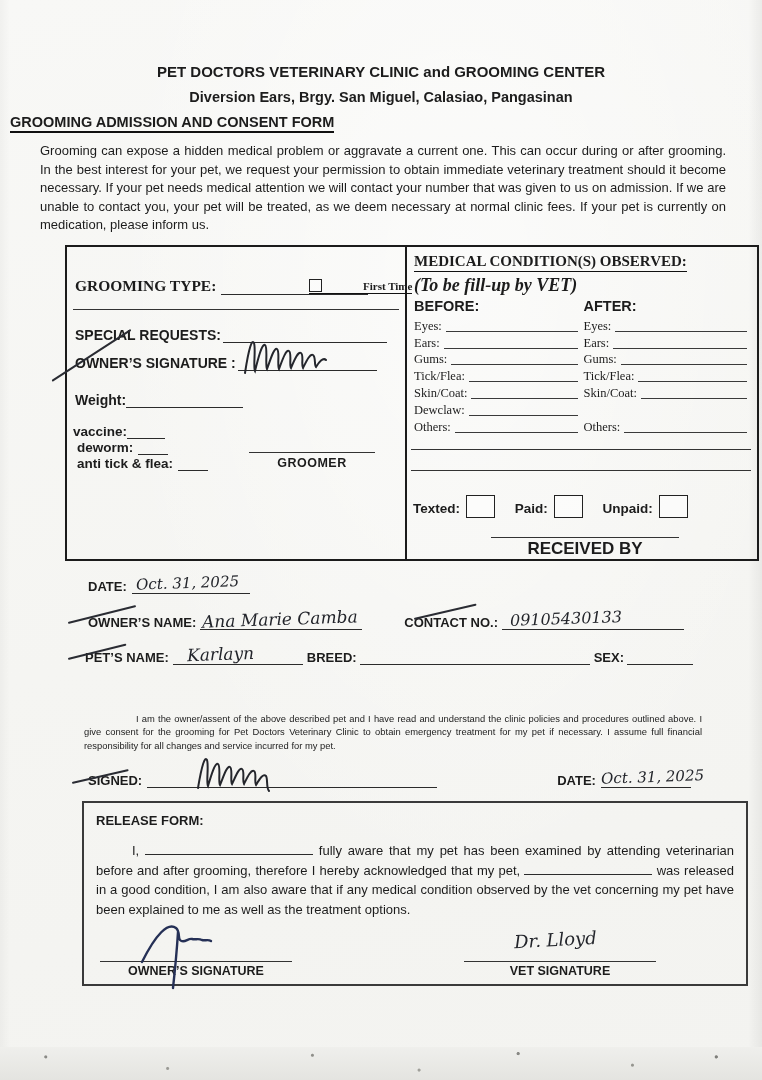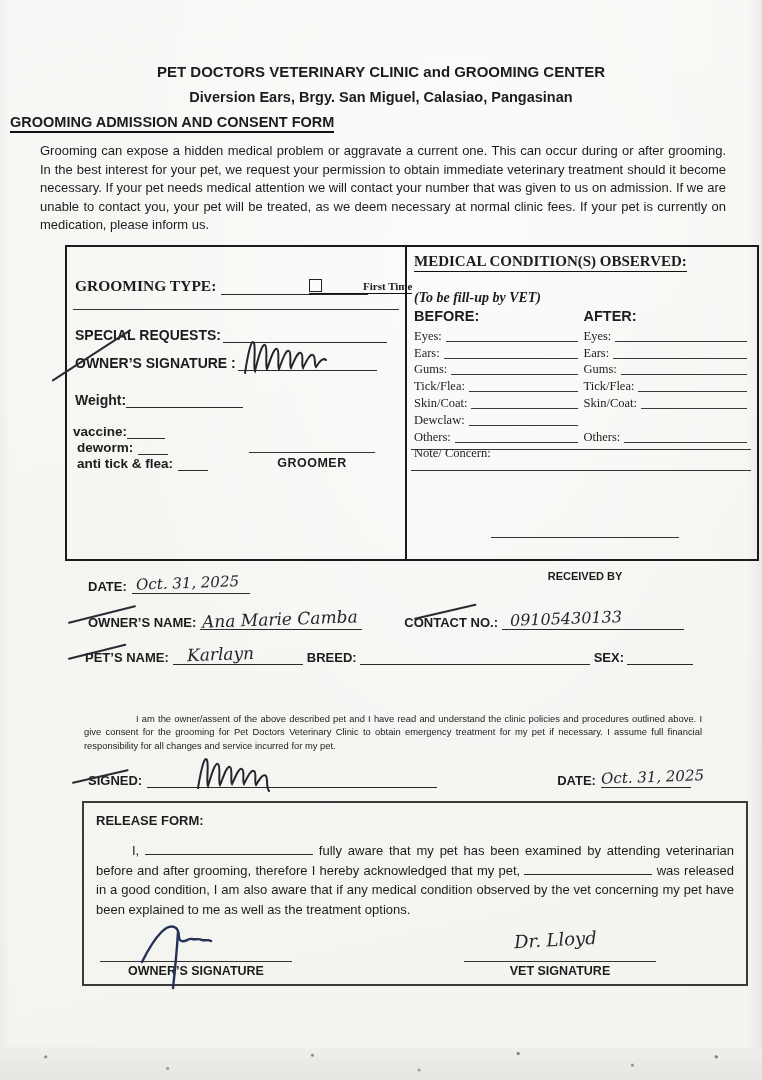--- a/index.html
+++ b/index.html
@@ -111,21 +111,21 @@
       </div>
 
       <div class="abs fullline" style="left:182px;top:204px;width:126px;"></div>
       <div class="abs b" style="left:182px;top:209px;width:126px;text-align:center;font-size:12.5px;letter-spacing:0.5px;">GROOMER</div>
     </div>
 
     <div class="cellR">
       <div style="margin-top:5px;">
         <span class="b serif medtitle">MEDICAL CONDITION(S) OBSERVED:</span>
       </div>
-      <div class="b serif" style="font-style:italic;font-size:14px;margin-top:18px;">(To be fill-up by VET)</div>
+      <div class="b serif" style="font-style:italic;font-size:18px;margin-top:3px;">(To be fill-up by VET)</div>
       <div style="display:flex;margin-top:2px;">
         <span class="b" style="flex:1;font-size:14.5px;">BEFORE:</span>
         <span class="b" style="flex:1;font-size:14.5px;">AFTER:</span>
       </div>
 
       <div style="margin-top:3px;">
         <div class="med-row">
           <span class="half">
               <span class="mlabel">Eyes:</span>
               <span class="mline"></span>
@@ -185,31 +185,33 @@
         <div class="med-row">
           <span class="half">
               <span class="mlabel">Others:</span>
               <span class="mline"></span>
             </span>
           <span class="half">
               <span class="mlabel">Others:</span>
               <span class="mline"></span>
             </span>
         </div>
-        <div class="med-row">
-          <span class="mlabel">Note/ Concern:</span>
-        </div>
       </div>
 
       <div class="abs fullline" style="left:4px;top:201px;width:340px;"></div>
       <div class="abs fullline" style="left:4px;top:222px;width:340px;"></div>
 
+      <div class="abs" style="left:6px;top:243px;font-size:13.5px;">
+        <span class="b">Texted:</span><span class="paybox"></span>
+        <span class="b" style="margin-left:16px;">Paid:</span><span class="paybox"></span>
+        <span class="b" style="margin-left:16px;">Unpaid:</span><span class="paybox"></span>
+      </div>
 
       <div class="abs fullline" style="left:84px;top:289px;width:188px;"></div>
-      <div class="abs b" style="left:84px;top:292px;width:188px;text-align:center;font-size:11px;margin-top:31px;">RECEIVED BY</div>
+      <div class="abs b" style="left:84px;top:292px;width:188px;text-align:center;font-size:17px;">RECEIVED BY</div>
     </div>
   </div>
 
   <div class="abs row" style="left:88px;top:578px;">
     <span class="b" style="font-size:13px;">DATE:</span>
     <span class="blank" style="width:118px;margin-left:5px;">
       <span class="ink" style="font-size:15px;left:4px;bottom:1px;">Oct. 31, 2025</span>
     </span>
   </div>
 

